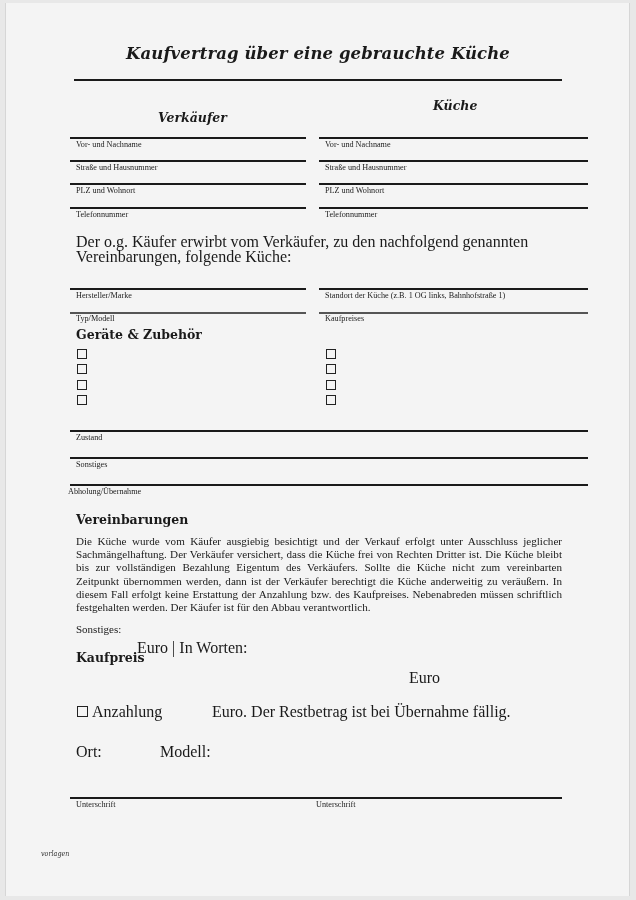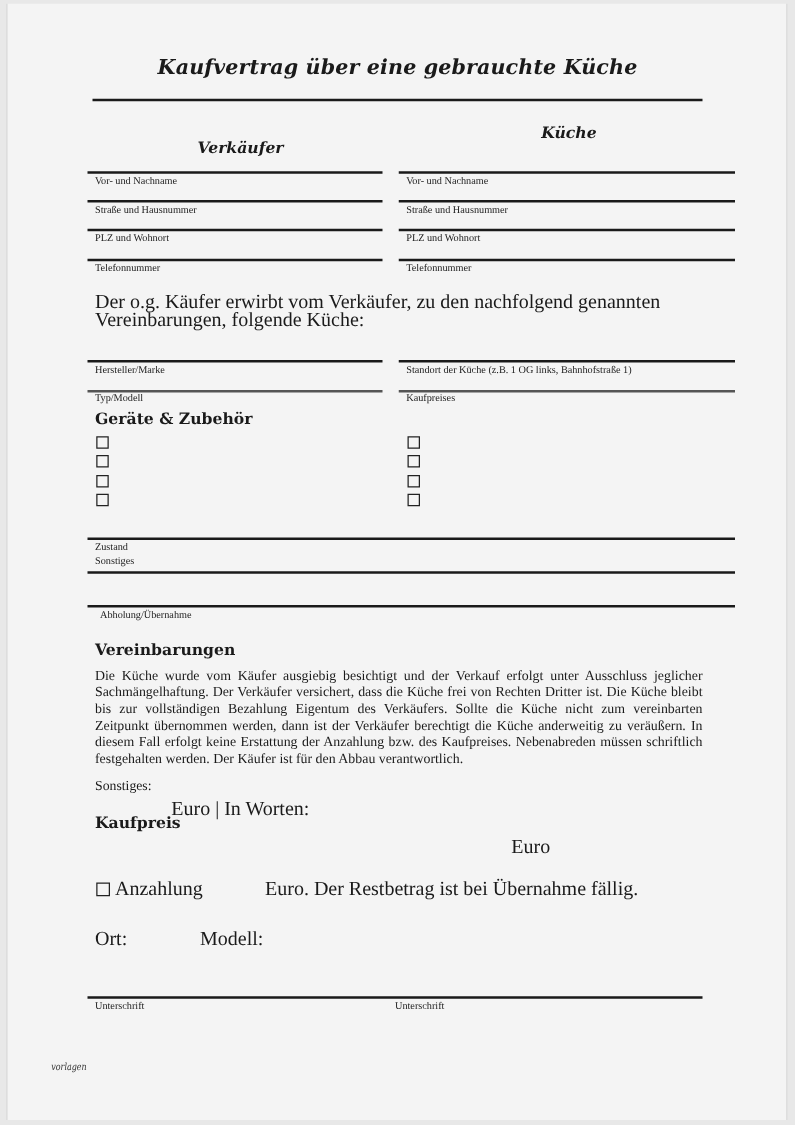--- a/index.html
+++ b/index.html
@@ -66,23 +66,23 @@
 <div class="abs cb" style="left:77px; top:380px;"></div>
 <div class="abs cb" style="left:77px; top:395px;"></div>
 <div class="abs cb" style="left:326px; top:349px;"></div>
 <div class="abs cb" style="left:326px; top:364px;"></div>
 <div class="abs cb" style="left:326px; top:380px;"></div>
 <div class="abs cb" style="left:326px; top:395px;"></div>
 
 <div class="abs rule" style="left:70px; top:430px; width:518px;"></div>
 <div class="abs flabel" style="left:76px; top:433px;">Zustand</div>
 <div class="abs rule" style="left:70px; top:457px; width:518px;"></div>
-<div class="abs flabel" style="left:76px; top:444px;">Sonstiges</div>
+<div class="abs flabel" style="left:76px; top:460px;">Sonstiges</div>
 <div class="abs rule" style="left:70px; top:484px; width:518px;"></div>
-<div class="abs flabel" style="left:80px; top:487px;">Abholung/Übernahme</div>
+<div class="abs flabel" style="left:68px; top:487px;">Abholung/Übernahme</div>
 
 <div class="abs section" style="left:76px; top:512px;">Vereinbarungen</div>
 <div class="abs para" style="left:76px; top:535px;">Die Küche wurde vom Käufer ausgiebig besichtigt und der  Verkauf erfolgt unter Ausschluss jeglicher Sachmängelhaftung. Der Verkäufer versichert, dass die Küche frei von Rechten Dritter ist. Die Küche bleibt bis zur vollständigen Bezahlung Eigentum des Verkäufers. Sollte die Küche nicht zum vereinbarten Zeitpunkt übernommen werden, dann ist der Verkäufer berechtigt die Küche anderweitig zu veräußern. In diesem Fall erfolgt keine Erstattung der Anzahlung bzw. des Kaufpreises. Nebenabreden müssen schriftlich festgehalten werden. Der Käufer ist für den Abbau verantwortlich.</div>
 
 <div class="abs small" style="left:76px; top:623px; font-size:11px;">Sonstiges:</div>
 
 <div class="abs section" style="left:76px; top:650px;">Kaufpreis</div>
 <div class="abs text" style="left:137px; top:640px;text-align:center;">Euro | In Worten:</div>
 <div class="abs text" style="left:409px; top:670px;">Euro</div>
 

